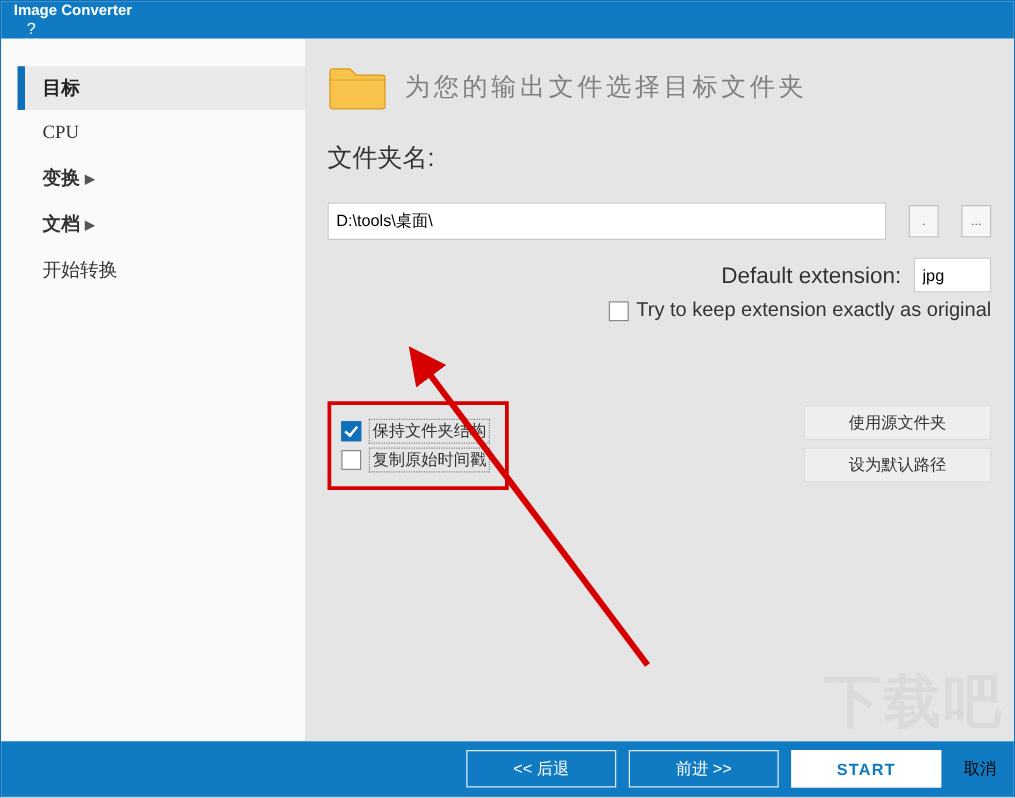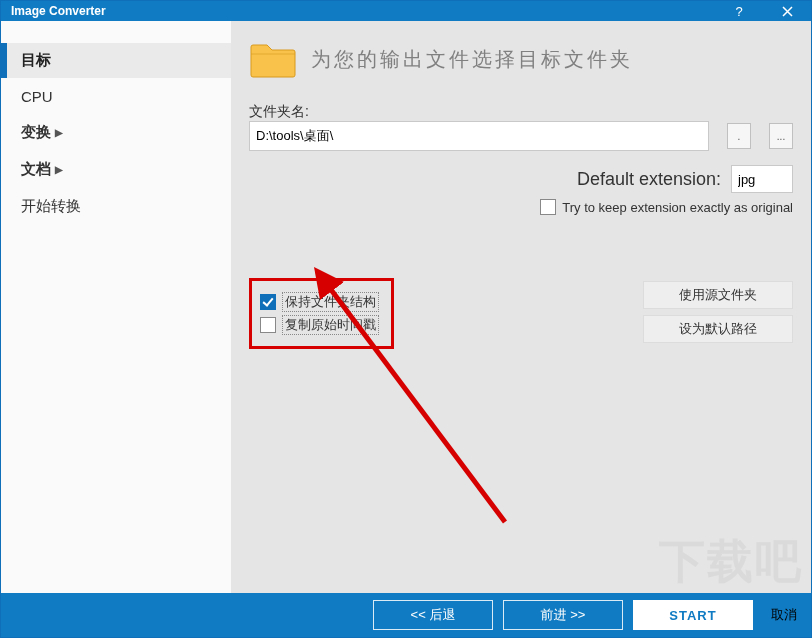--- a/index.html
+++ b/index.html
@@ -1,44 +1,44 @@
 <!DOCTYPE html>
 <html><head>
 <meta charset="utf-8">
 <style>
   html, body { margin:0; padding:0; font-family:"Microsoft YaHei","Segoe UI",Tahoma,sans-serif; font-size:13px; color:#333; }
   .window { width:812px; height:638px; border:1px solid #0f6fb8; box-sizing:border-box; display:flex; flex-direction:column; background:#fff; position:relative; }
   
-  .titlebar { height:20px; background:#107bc2; display:flex; align-items:center; color:#fff; }
+  .titlebar { height:30px; background:#107bc2; display:flex; color:#fff;flex-direction:column; }
   .titlebar .title { flex:1; padding-left:10px; font-weight:bold; font-size:12px; }
   .titlebar .tbtn { width:48px; height:30px; display:flex; align-items:center; justify-content:center; color:#fff; font-family:"Segoe UI Symbol",sans-serif; }
   
   .body { flex:1; display:flex; background:#fafafa; overflow:hidden; }
-  .sidebar { width:230px; background:#fafafa; padding:20px 0 0 0; }
+  .sidebar { width:230px; background:#fafafa; padding:20px 0 0 13px;font-family:Liberation Serif, serif; }
   .side-item { padding:8px 12px 8px 20px; margin:2px 0; font-size:15px; color:#333; display:flex; align-items:center; cursor:pointer; }
   .side-item.selected { background:#eaeaea; border-left:6px solid #0f6fb8; padding-left:14px; font-weight:bold; color:#222; }
   .side-item.bold { font-weight:bold; }
   .side-item .chev { margin-left:4px; font-size:10px; color:#555; }
   
   .main { flex:1; background:#e5e5e5; padding:18px 18px 0 18px; position:relative; overflow:hidden; }
   .header-row { display:flex; align-items:center; margin-bottom:24px; }
   .folder-icon { width:48px; height:40px; margin-right:14px; }
   .header-title { font-size:20px; color:#808080; letter-spacing:3px; }
-  .field-label { font-size:14px; margin-bottom:0; }
+  .field-label { font-size:20px; margin-bottom:22px; }
   .row { display:flex; align-items:center; margin-bottom:8px;gap:13px; }
   .path-input { flex:1; height:24px; border:1px solid #c9c9c9; padding:2px 6px; font-size:13px; background:#fff; }
   .squarebtn { width:22px; height:24px; border:1px solid #c0c0c0; background:#f6f6f6; margin-left:5px; display:flex; align-items:center; justify-content:center; font-size:10px; color:#555; cursor:pointer; }
   .ext-row { display:flex; justify-content:flex-end; align-items:center; margin:14px 0 6px 0; }
   .ext-label { margin-right:10px; font-size:18px; }
   .ext-input { width:48px; height:22px; border:1px solid #c9c9c9; padding:2px 6px; font-size:13px; }
   .cb-row { display:flex; justify-content:flex-end; align-items:center; margin-bottom:20px; }
   .cb { width:14px; height:14px; border:1px solid #888; margin-right:6px; display:inline-flex; align-items:center; justify-content:center; background:#fff; cursor:pointer; flex:0 0 auto; }
   .cb.checked { background:#0f6fb8; border-color:#0f6fb8; }
   .cb.checked::after { content:""; width:4px; height:8px; border:solid #fff; border-width:0 2px 2px 0; transform:rotate(40deg); margin-top:-2px; }
-  .cb-label { font-size:13px; }
+  .cb-label { font-size:16px; }
   
   .options-wrap { display:flex; align-items:flex-end;font-family:Liberation Serif, serif; }
   .red-box { border:3px solid #d60000; padding:8px 12px 8px 8px; margin-top:0; }
   .red-box .opt { display:flex; align-items:center; margin:3px 0; }
   .red-box .opt .opt-label { border:1px dotted #888; padding:0 2px; font-size:13px; }
   .right-buttons { margin-left:auto; width:150px; margin-top:46px; }
   .right-buttons .graybtn { height:26px; line-height:26px; text-align:center; background:#eeeeee; border:1px solid #dcdcdc; margin-bottom:6px; cursor:pointer; font-size:13px; }
   
   .arrow { position:absolute; left:0; top:0; pointer-events:none; }
   

